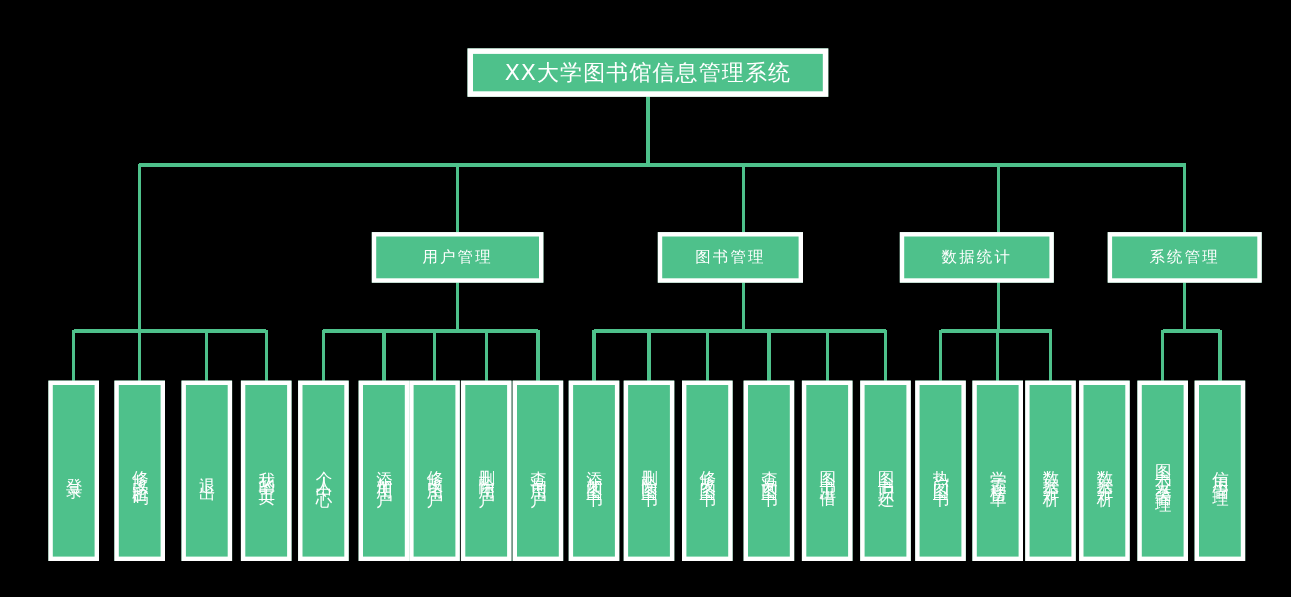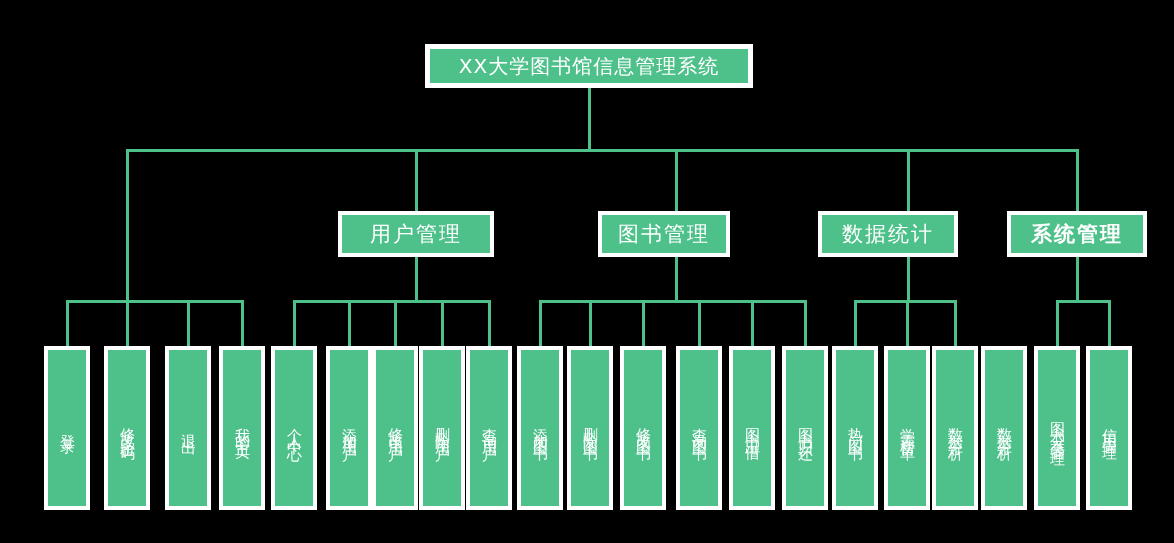--- a/index.html
+++ b/index.html
@@ -9,25 +9,25 @@
   body{font-family:"DejaVu Sans",sans-serif;}
   .stage{position:relative;width:1174px;height:543px;background:var(--bg);overflow:hidden;}
   .lines{position:absolute;left:0;top:0;width:1174px;height:543px;}
   .cline{stroke:var(--line);stroke-width:3;fill:none;shape-rendering:crispEdges;}
   .node{
     position:absolute;box-sizing:border-box;background:var(--green);
     border:4px solid var(--border);color:var(--text);
     display:flex;align-items:center;justify-content:center;text-align:center;
   }
   .root-node{left:425px;top:44px;width:328px;height:44px;border-width:5px;font-size:20px;letter-spacing:1px;justify-content:center;}
-  .branch{top:211px;height:46px;font-size:21px;letter-spacing:2px;}
+  .branch{top:211px;height:46px;font-size:14px;letter-spacing:2px;}
   .branch-0{left:338px;width:156px;}
   .branch-1{left:598px;width:132px;justify-content:center;}
   .branch-2{left:818px;width:140px;}
-  .branch-3{left:1007px;width:140px;font-weight:bold;}
+  .branch-3{left:1007px;width:140px;}
   .leaf{top:346px;width:46px;height:164px;border-width:4px;}
   .vtext{
     writing-mode:vertical-rl;text-orientation:upright;
     font-size:15px;line-height:1;letter-spacing:6px;white-space:nowrap;
   }
 </style>
 </head>
 <body>
 
 <div class="stage">

